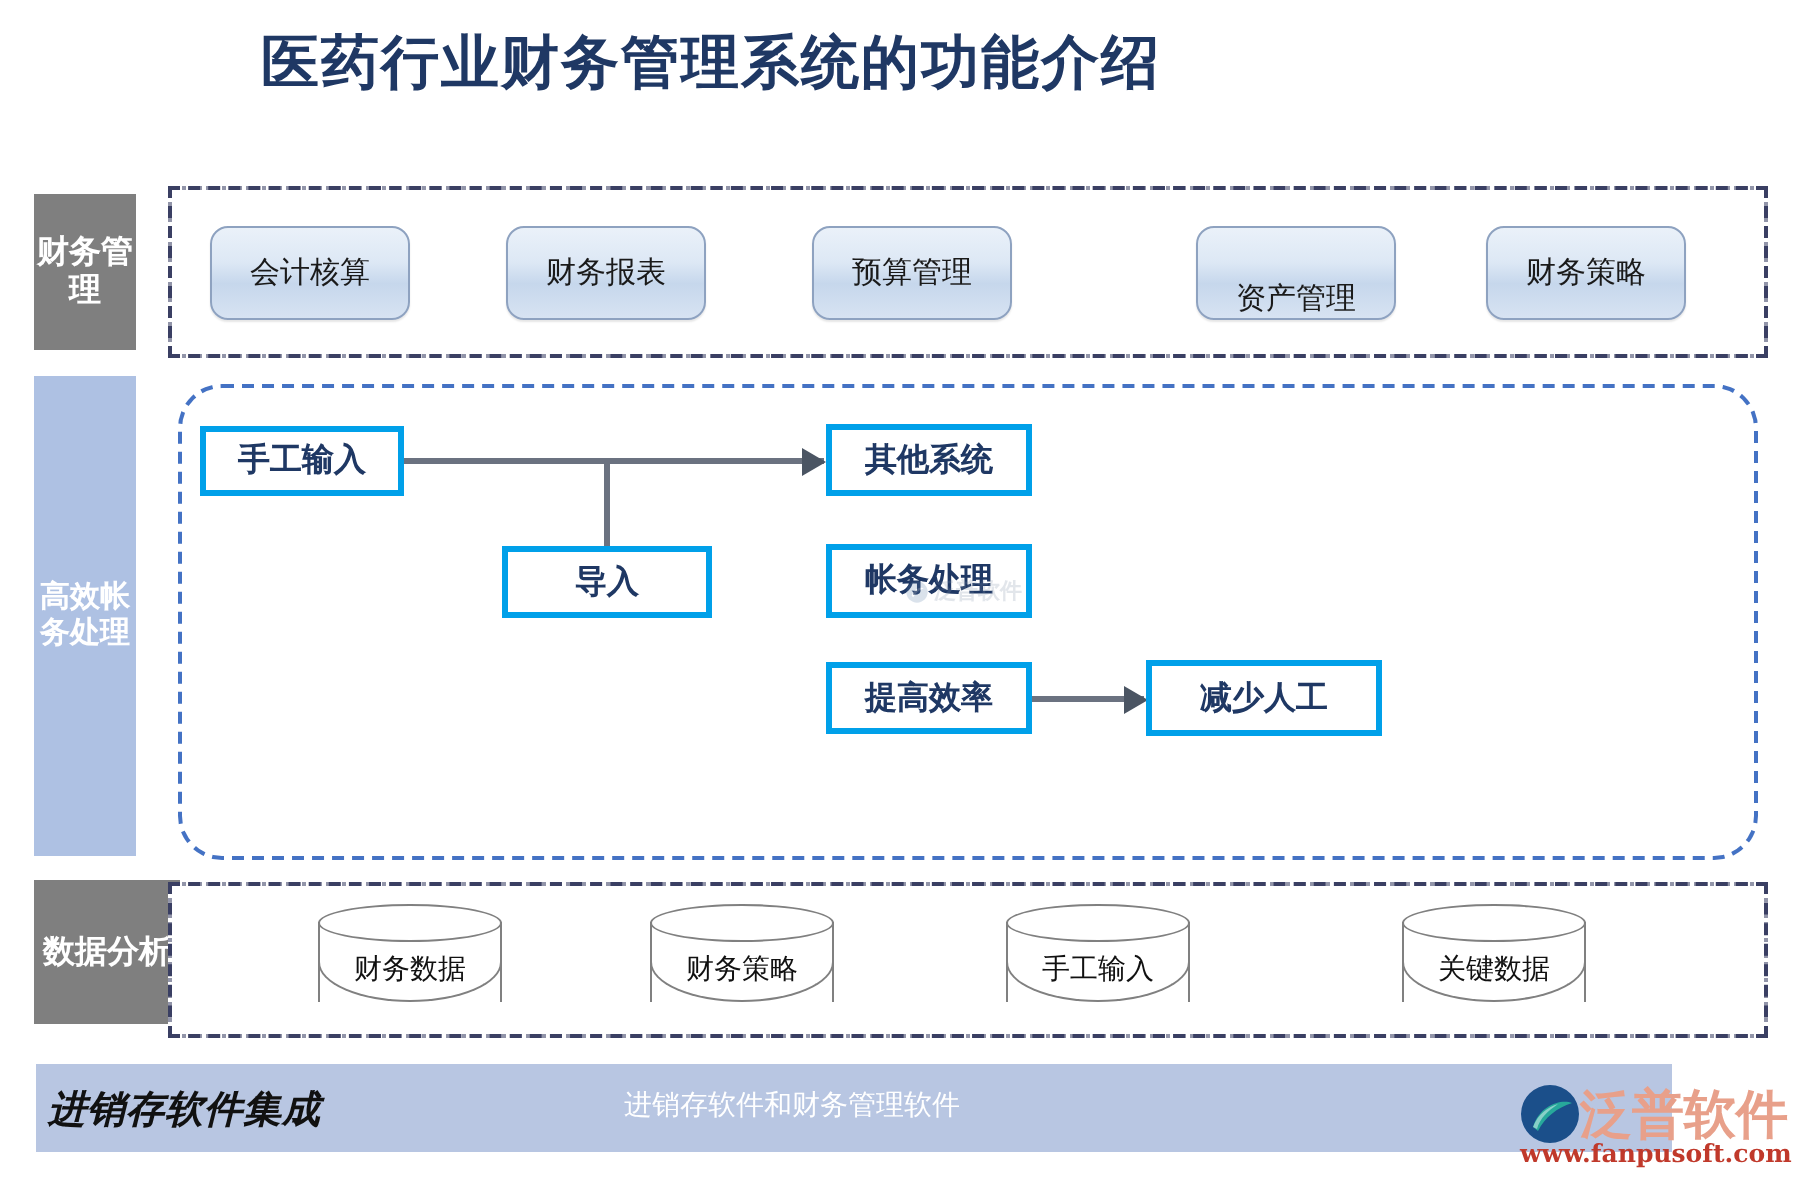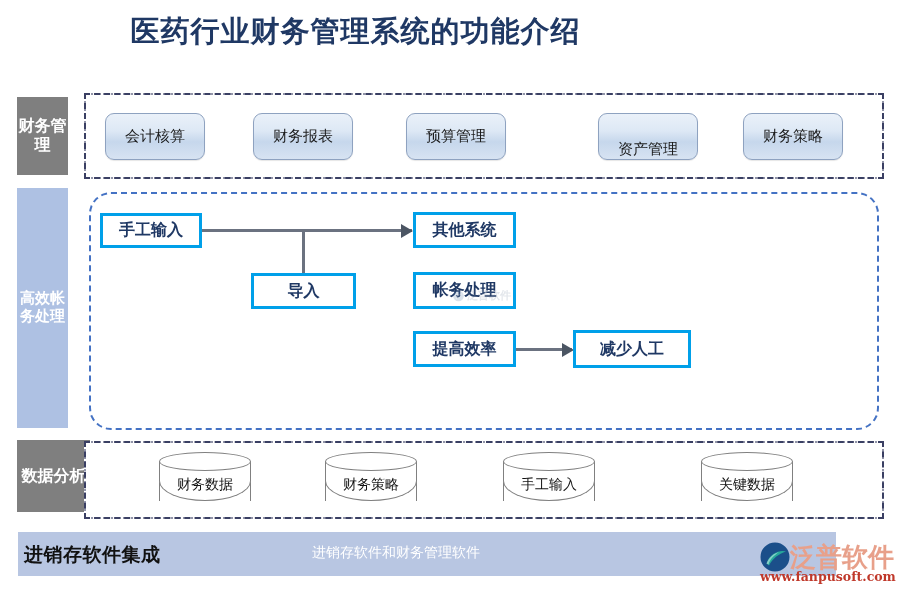--- a/index.html
+++ b/index.html
@@ -125,20 +125,21 @@
   
   #footer-bar {
     position: absolute; left: 18px; top: 532px; width: 818px; height: 44px;
     background: #b8c6e2;
   }
   #footer-left {
     position: absolute; left: 24px; top: 542px;
     font-size: 19px; font-weight: bold; color: #111111;
     font-family: "DejaVu Serif", "Liberation Serif", serif;
     letter-spacing: .5px;
+    font-style: italic;
   }
   #footer-center {
     position: absolute; left: 312px; top: 544px;
     font-size: 14px; color: #ffffff;
     font-family: "DejaVu Serif", "Liberation Serif", serif;
   }
 
   
   #logo { position: absolute; left: 758px; top: 538px; width: 140px; height: 50px; }
   #logo-mark { position: absolute; left: 0px; top: 4px; width: 34px; height: 30px; }

